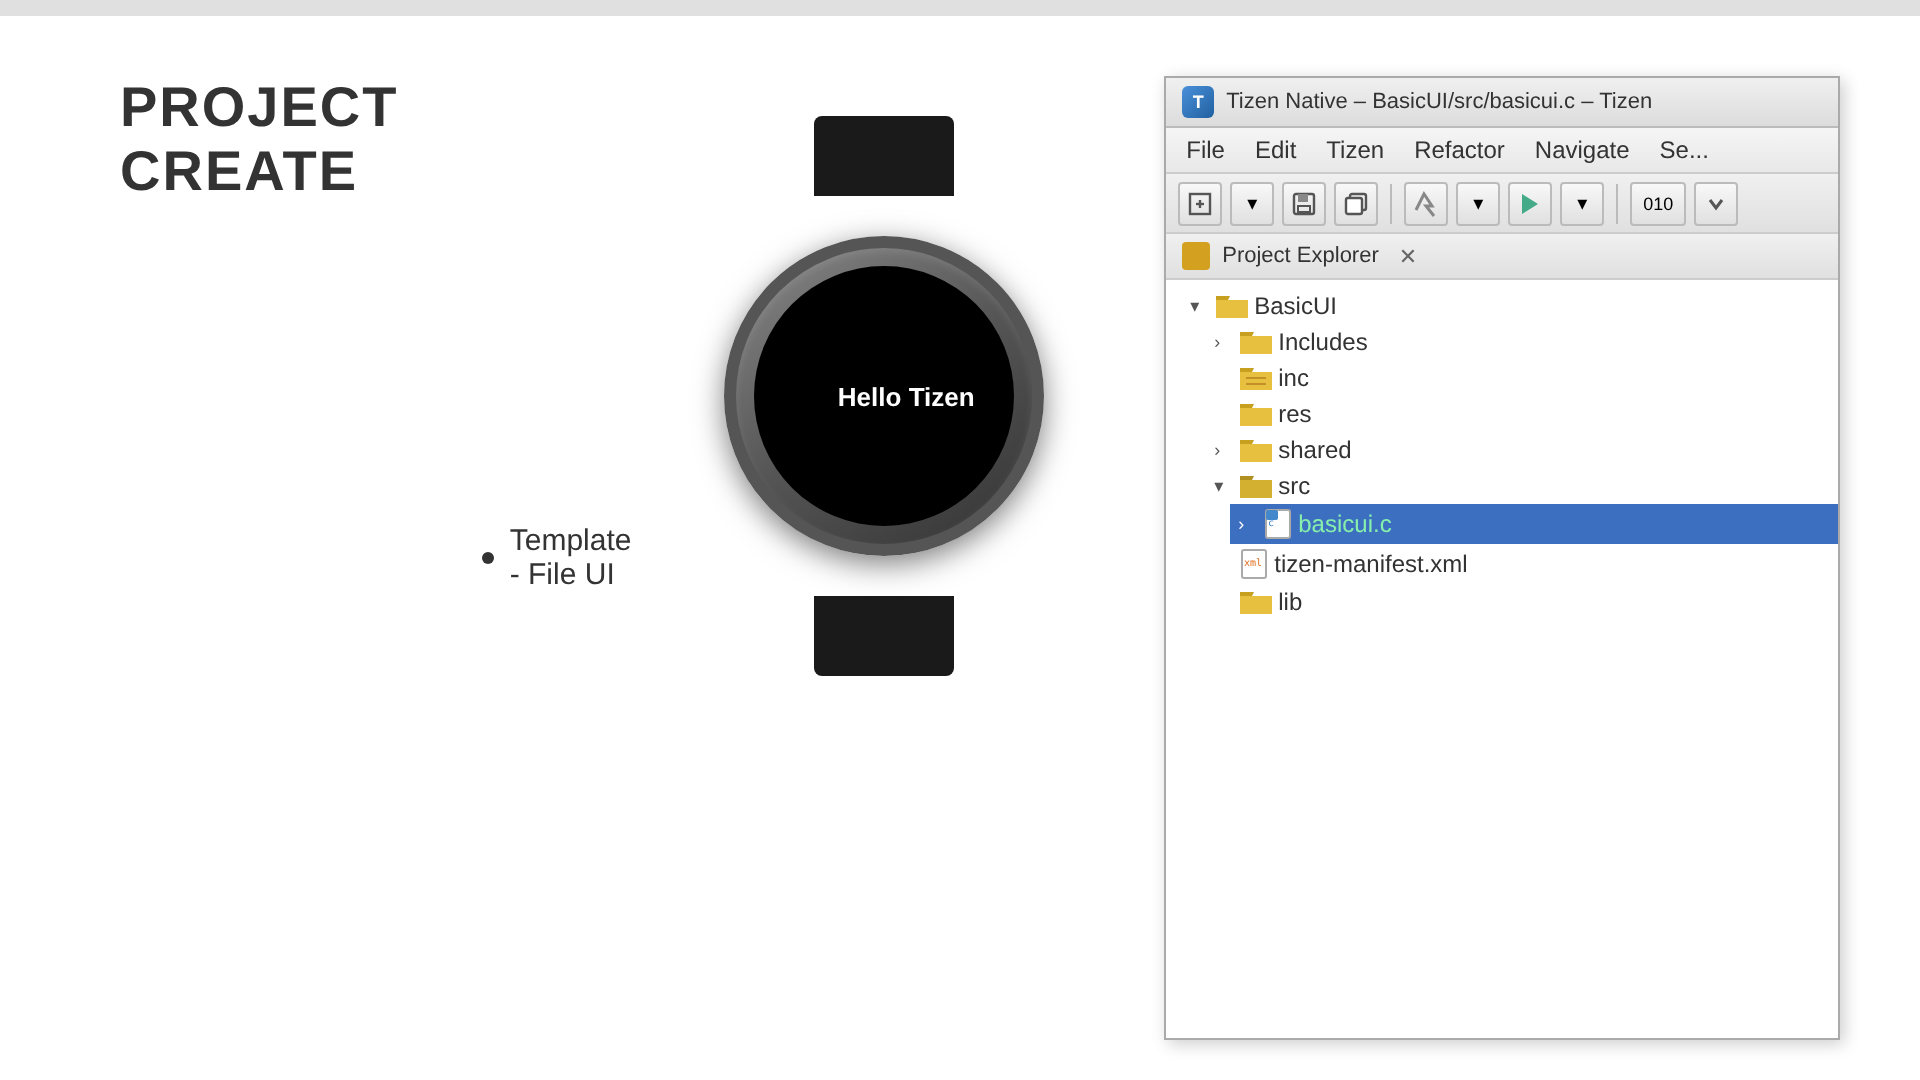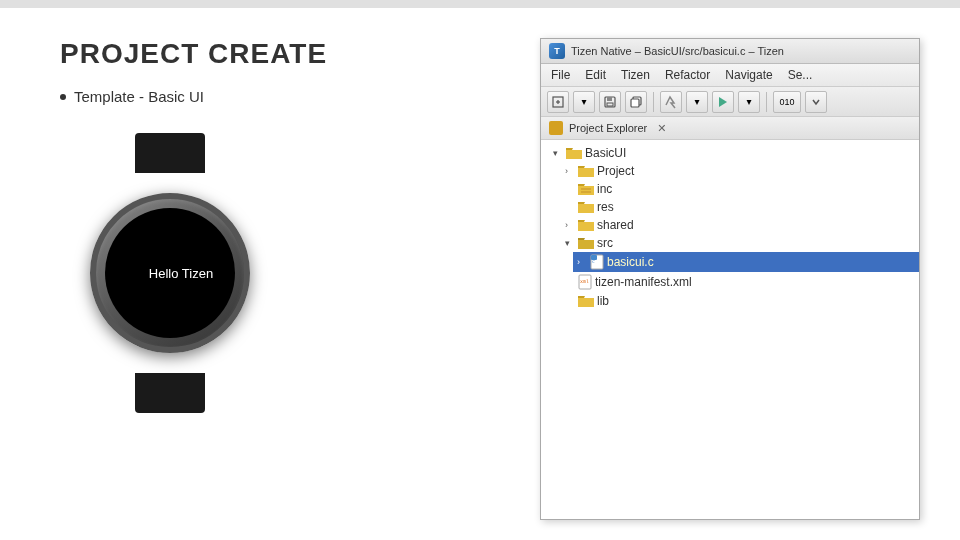--- a/index.html
+++ b/index.html
@@ -25,22 +25,21 @@
       width: 100%;
       height: 532px;
       padding: 30px 40px 20px 60px;
       gap: 40px;
     }
 
     
     .left-panel {
       flex: 1;
       display: flex;
-      flex-direction: column;
-      gap: 8px;
+      gap: 24px;
     }
 
     .page-title {
       font-size: 28px;
       font-weight: bold;
       color: #333333;
       letter-spacing: 1px;
       text-transform: uppercase;
       margin-bottom: 10px;
     }
@@ -126,21 +125,21 @@
       background: #000000;
       display: flex;
       align-items: center;
       justify-content: center;
       position: relative;
     }
 
     .watch-text {
       color: #ffffff;
       font-size: 13px;
-      font-weight: 400;
+      font-weight: 700;
       text-align: center;
       padding-left: 22px;
     }
 
     
     .right-panel {
       width: 380px;
       border: 1px solid #aaa;
       background: #f5f5f5;
       display: flex;
@@ -305,39 +304,39 @@
       font-size: 11px;
       color: #666;
       margin-left: 4px;
     }
 
     .highlight-row {
       background: #3d6fc0 !important;
       color: white !important;
     }
     .highlight-row .tree-label {
-      color: #fef9c3;
+      color: #86efac;
     }
     .highlight-row .arrow {
       color: white;
     }
   </style>
 </head>
 <body>
 
 <div class="top-bar"></div>
 
 <div class="main-content">
 
   <div class="left-panel">
     <h1 class="page-title">PROJECT CREATE</h1>
 
     <div class="bullet-item">
       <span class="bullet-dot"></span>
-      <span>Template - Basic UI</span>
+      <span>Template - File UI</span>
     </div>
 
     <div class="watch-container">
       <div class="watch">
 
         <div class="band-top"></div>
 
         <div class="watch-case">
           <div class="watch-screen">
             <span class="watch-text">Hello Tizen</span>
@@ -433,21 +432,21 @@
         </div>
 
         <div class="tree-item tree-indent-2">
           <span class="arrow">›</span>
           <span class="folder-icon">
             <svg viewBox="0 0 16 13">
                 <path d="M0,3 L0,12 L16,12 L16,3 Z" fill="#e8c040"></path>
                 <path d="M0,3 L6,3 L7,1 L0,1 Z" fill="#c8a020"></path>
               </svg>
           </span>
-          <span class="tree-label">Project</span>
+          <span class="tree-label">Includes</span>
         </div>
 
         <div class="tree-item tree-indent-2">
           <span class="arrow"> </span>
           <span class="folder-icon">
             <svg viewBox="0 0 16 13">
                 <path d="M0,3 L0,12 L16,12 L16,3 Z" fill="#e8c040"></path>
                 <path d="M0,3 L6,3 L7,1 L0,1 Z" fill="#c8a020"></path>
                 <path d="M3,6 L13,6 M3,9 L13,9" stroke="#a06010" stroke-width="1" opacity="0.5"></path>
               </svg>

